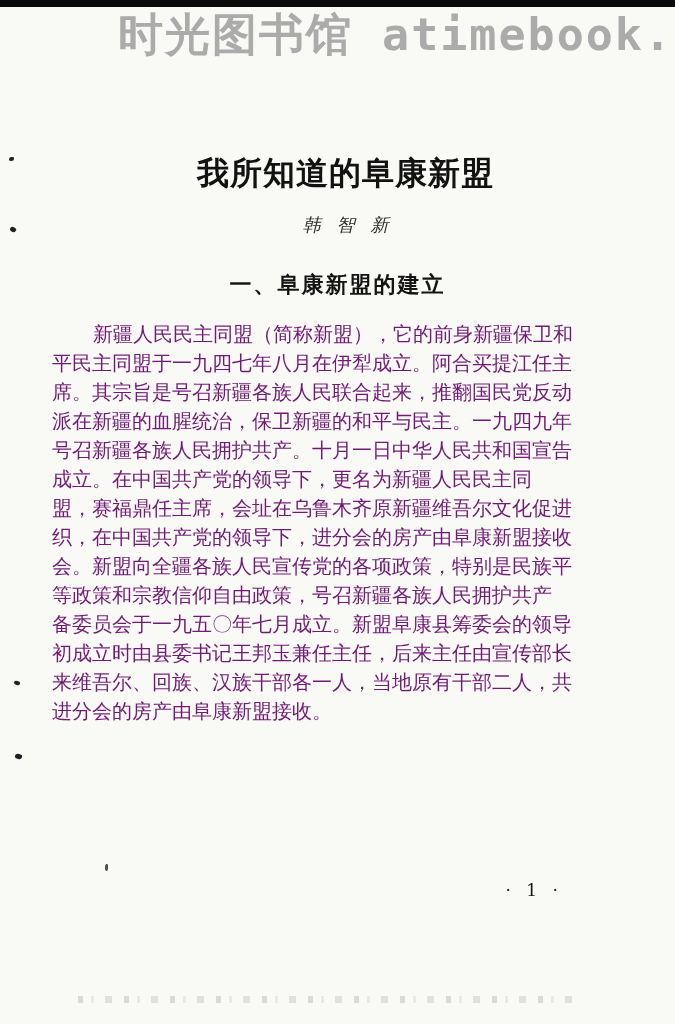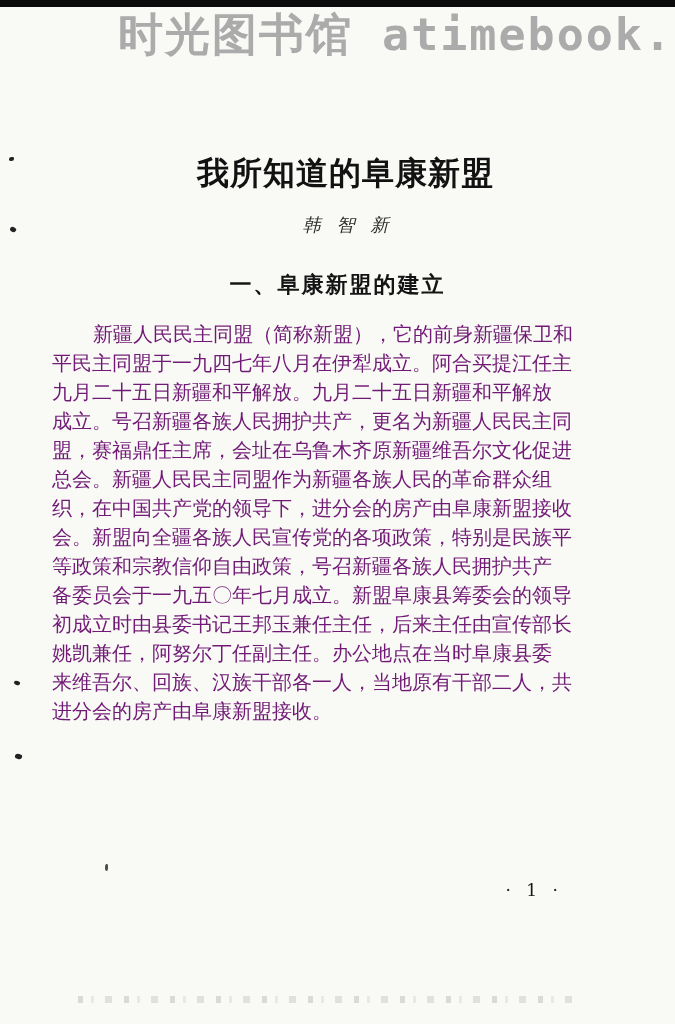--- a/index.html
+++ b/index.html
@@ -148,30 +148,30 @@
 
   <h1 class="article-title">我所知道的阜康新盟</h1>
 
   <div class="article-author">韩智新</div>
 
   <h2 class="section-heading">一、阜康新盟的建立</h2>
 
   <div class="body-text">
       <div class="line first">新疆人民民主同盟（简称新盟），它的前身新疆保卫和</div>
       <div class="line">平民主同盟于一九四七年八月在伊犁成立。阿合买提江任主</div>
-      <div class="line">九月二十五日新疆和平解放。九月二十五日新疆和平解放</div>
-      <div class="line">成立。号召新疆各族人民拥护共产，更名为新疆人民民主同</div>
+      <div class="line">席。其宗旨是号召新疆各族人民联合起来，推翻国民党反动</div>
+      <div class="line">派在新疆的血腥统治，保卫新疆的和平与民主。一九四九年</div>
+      <div class="line">号召新疆各族人民拥护共产。十月一日中华人民共和国宣告</div>
+      <div class="line">成立。在中国共产党的领导下，更名为新疆人民民主同</div>
       <div class="line">盟，赛福鼎任主席，会址在乌鲁木齐原新疆维吾尔文化促进</div>
-      <div class="line">总会。新疆人民民主同盟作为新疆各族人民的革命群众组</div>
       <div class="line">织，在中国共产党的领导下，进分会的房产由阜康新盟接收</div>
       <div class="line">会。新盟向全疆各族人民宣传党的各项政策，特别是民族平</div>
       <div class="line">等政策和宗教信仰自由政策，号召新疆各族人民拥护共产</div>
       <div class="line">备委员会于一九五〇年七月成立。新盟阜康县筹委会的领导</div>
       <div class="line">初成立时由县委书记王邦玉兼任主任，后来主任由宣传部长</div>
-      <div class="line">姚凯兼任，阿努尔丁任副主任。办公地点在当时阜康县委</div>
       <div class="line">来维吾尔、回族、汉族干部各一人，当地原有干部二人，共</div>
       <div class="line last">进分会的房产由阜康新盟接收。</div>
     </div>
 
   <div class="page-number">· 1 ·</div>
 
   <div class="bleed-through"></div>
 
   <div class="speck s1"></div>
   <div class="speck s2"></div>

